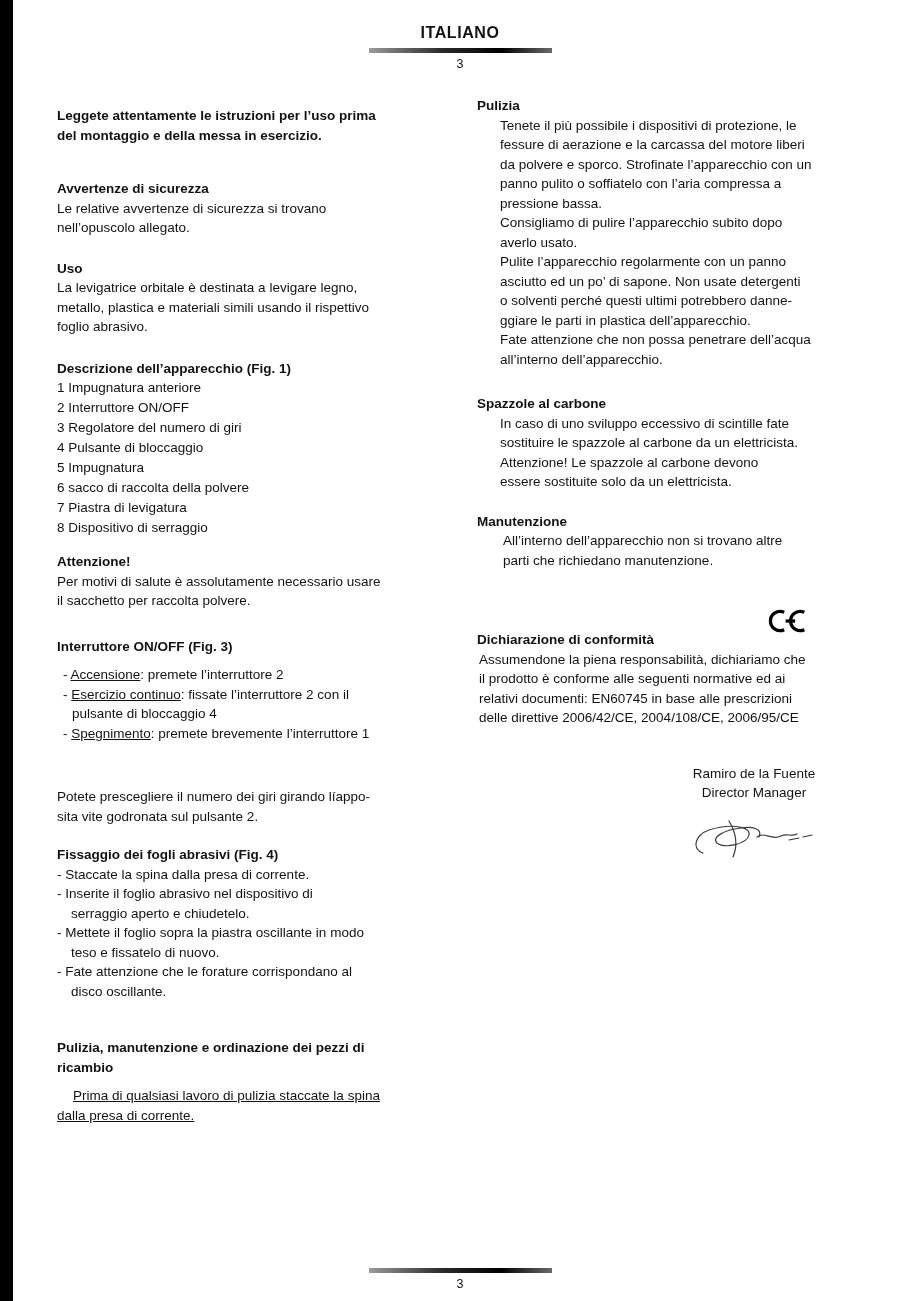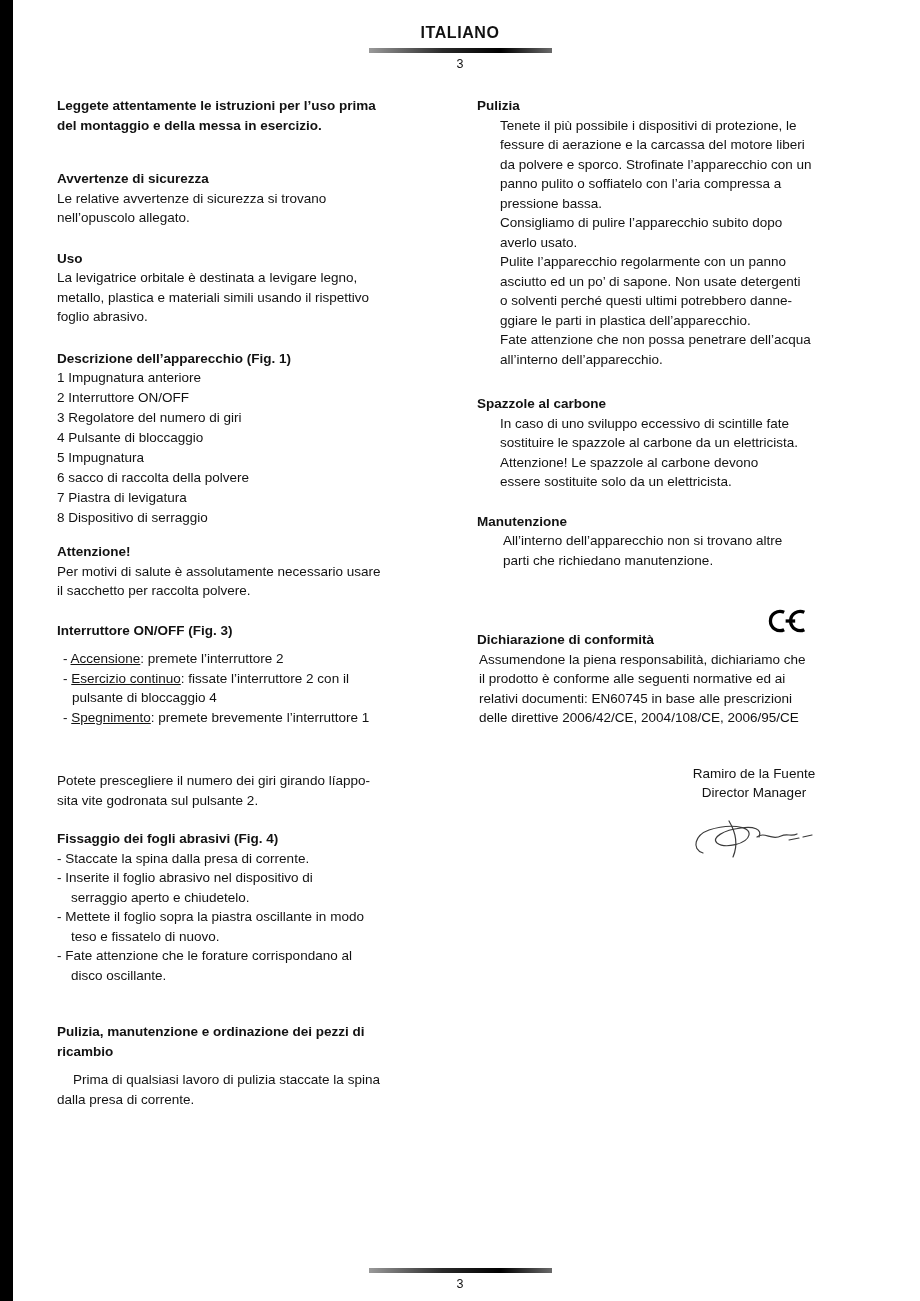--- a/index.html
+++ b/index.html
@@ -12,31 +12,31 @@
   .left-strip { position:absolute; left:0; top:0; width:13px; height:1301px; background:#000; }
   .header { position:absolute; top:24px; left:0; width:100%; text-align:center; }
   .lang { font-weight:bold; font-size:16px; letter-spacing:0.6px; }
   .grad-bar {
     width:183px; height:5px; margin:6px auto 4px;
     background:linear-gradient(90deg,#9a9a9a 0%,#2a2a2a 40%,#000 72%,#6a6a6a 100%);
   }
   .pagenum { font-size:12.5px; }
   .footer { position:absolute; top:1262px; left:0; width:100%; text-align:center; }
   .col { position:absolute; font-size:13.5px; line-height:19.5px; }
-  .col-left  { left:57px;  top:90px; width:378px; }
+  .col-left  { left:57px;  top:100px; width:378px; }
   .col-right { left:477px; top:90px; width:388px; }
   h3 { font:inherit; font-weight:bold; margin:0; }
   p { margin:0; }
   .b { font-weight:bold; }
   .u { text-decoration:underline; }
   .preline { white-space:pre-line; }
   .li { line-height:20px; }
   .hang9  { margin-left:6px;  padding-left:9px;  text-indent:-9px; }
   .hang14 { padding-left:14px; text-indent:-14px; }
-  .indent-first { text-indent:16px; }
+  .indent-first { text-indent:16px;text-decoration:underline; }
   .body-ind { padding-left:23px; }
   .body-ind26 { padding-left:26px; }
   .decl { position:relative; }
   .ce { position:absolute; right:57px; top:-22px; }
   .sig-block { width:210px; margin:36px 6px 0 auto; text-align:center; }
   .sig-svg { display:block; margin:10px auto 0 auto; }
 </style>
 </head>
 <body>
 
@@ -78,21 +78,21 @@
       <div class="li">8 Dispositivo di serraggio</div>
     </div>
 
 
     <div style="margin-top:14px">
       <h3>Attenzione!</h3>
       <p class="preline">Per motivi di salute è assolutamente necessario usare
 il sacchetto per raccolta polvere.</p>
     </div>
 
-    <div style="margin-top:20px">
+    <div style="margin-top:26px">
       <h3>Interruttore ON/OFF (Fig. 3)</h3>
       <div style="margin-top:9px">
         <div class="hang9"><span>- </span><span class="u">Accensione</span><span class="preline">: premete l’interruttore 2</span></div>
         <div class="hang9"><span>- </span><span class="u">Esercizio continuo</span><span class="preline">: fissate l’interruttore 2 con il
 pulsante di bloccaggio 4</span></div>
         <div class="hang9"><span>- </span><span class="u">Spegnimento</span><span class="preline">: premete brevemente l’interruttore 1</span></div>
       </div>
     </div>
 
     <p class="preline" style="margin-top:44px">Potete prescegliere il numero dei giri girando líappo-

